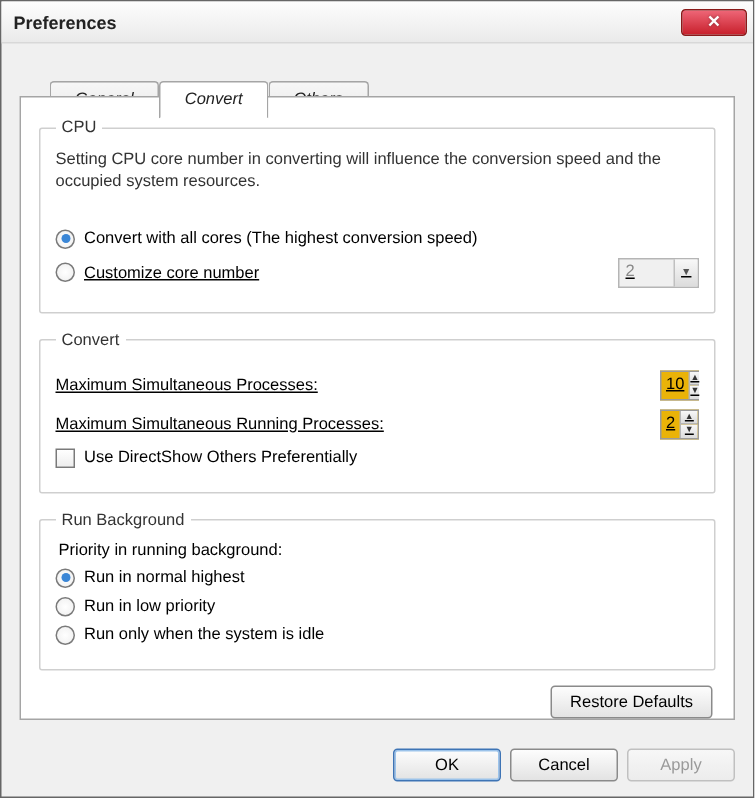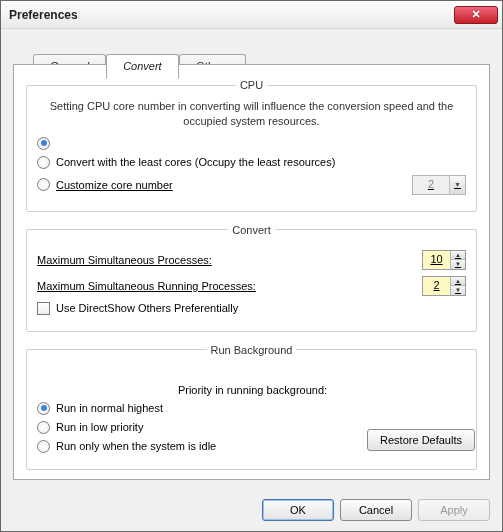--- a/index.html
+++ b/index.html
@@ -76,37 +76,36 @@
   position: relative;
   z-index: 2;
   border-bottom: 1px solid #fff;
 }
 .tab-panel {
   border: 1px solid #a5a5a5;
   background: #fff;
   padding: 14px 12px 10px 12px;
   height: 416px;
   position: relative;
-  text-align: center;
 }
 fieldset {
   border: 1px solid #cfcfcf;
   border-radius: 2px;
   margin: 0 0 12px 0;
   padding: 8px 10px 10px 10px;
 }
 legend {
   color: #0a246a;
   color: #333;
   padding: 0 4px;
   font-size: 11px;
 }
 .desc {
   color: #333;
-  margin-bottom: 8px;
+  margin-bottom: 24px;
   line-height: 1.35;
 }
 .radio-row, .check-row {
   display: flex;
   align-items: center;
   margin: 6px 0;
   gap: 6px;
 }
 .radio {
   width: 13px; height: 13px;
@@ -132,22 +131,22 @@
   display: flex;
   align-items: center;
   justify-content: space-between;
   margin: 6px 0;
   text-decoration: underline;
 }
 .spinner {
   display: inline-flex;
   border: 1px solid #9a9a9a;
   height: 20px;
-  width: 44px;
-  background: #fef9c3;
+  width: 26px;
+  background: #eab308;
 }
 .spinner-val {
   flex:1;
   padding: 2px 3px;
   font-size: 11px;
 }
 .spinner-btns {
   width: 15px;
   display:flex;
   flex-direction:column;
@@ -170,21 +169,21 @@
 .combo-val{flex:1;padding:2px 4px;color:#888;}
 .combo-btn{
   width:16px;border-left:1px solid #c0c0c0;
   background:linear-gradient(#f8f8f8,#dcdcdc);
   display:flex;align-items:center;justify-content:center;
   font-size:7px;color:#555;
 }
 .restore {
   position:absolute;
   right: 14px;
-  bottom: 28px;
+  bottom: 0;
 }
 .btn {
   min-width: 72px;
   height: 22px;
   border: 1px solid #8a8a8a;
   background: linear-gradient(#fdfdfd,#e3e3e3);
   border-radius: 3px;
   padding: 0 12px;
   font-size: 11px;
   cursor: pointer;
@@ -218,24 +217,21 @@
       <div class="tab">Others</div>
     </div>
 
     <div class="tab-panel">
 
       <fieldset>
         <legend>CPU</legend>
         <div class="desc">Setting CPU core number in converting will influence the conversion speed and the occupied system resources.</div>
         <div class="radio-row">
           <span class="radio checked"></span>
-        </div>
-        <div class="radio-row">
-          <span class="radio"></span>
-          <span>Convert with the least cores (Occupy the least resources)</span>
+          <span>Convert with all cores (The highest conversion speed)</span>
         </div>
         <div class="row-between">
           <div class="radio-row" style="margin:0">
             <span class="radio"></span>
             <span>Customize core number</span>
           </div>
           <div class="combo">
             <span class="combo-val">2</span>
             <span class="combo-btn">▼</span>
           </div>
@@ -265,21 +261,21 @@
           </div>
         </div>
         <div class="check-row">
           <span class="checkbox"></span>
           <span>Use DirectShow Others Preferentially</span>
         </div>
       </fieldset>
 
       <fieldset>
         <legend>Run Background</legend>
-        <div style="margin:20px 0 4px 2px;">Priority in running background:</div>
+        <div style="margin:0 0 4px 2px;">Priority in running background:</div>
         <div class="radio-row">
           <span class="radio checked"></span>
           <span>Run in normal highest</span>
         </div>
         <div class="radio-row">
           <span class="radio"></span>
           <span>Run in low priority</span>
         </div>
         <div class="radio-row">
           <span class="radio"></span>

